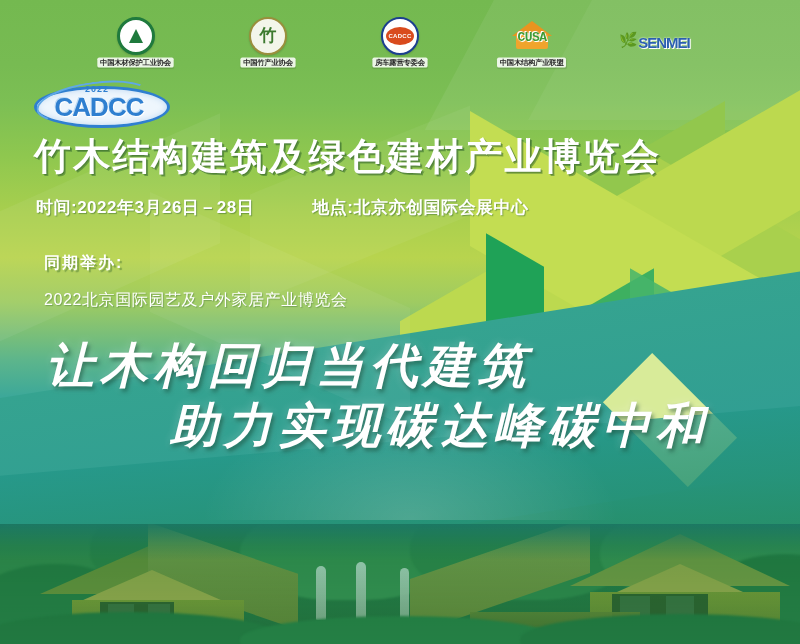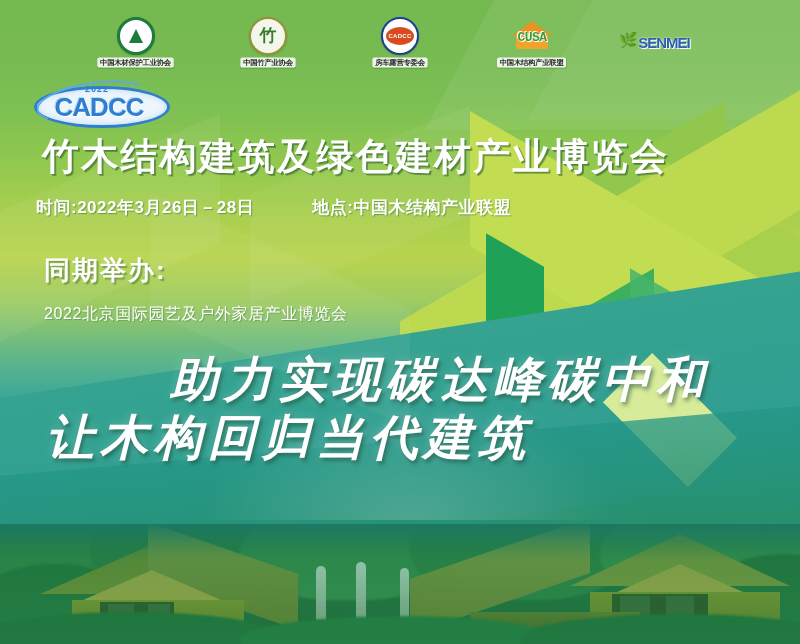--- a/index.html
+++ b/index.html
@@ -175,38 +175,38 @@
     font-weight:bold;
     font-size:37px;
     line-height:46px;
     color:#ffffff;
     letter-spacing:1.5px;
     text-shadow:
       2px 2px 0 rgba(40,90,40,.45),
       1px 1px 0 rgba(40,90,40,.35);
     white-space:nowrap;
   }
-  #title-line2 { margin-top:2px; letter-spacing:2.2px;margin-left:8px; }
+  #title-line2 { margin-top:2px; letter-spacing:2.2px; }
 
   
   #info-row {
     position:relative; z-index:6;
     margin-top:16px; padding-left:36px;
     display:flex; align-items:baseline; gap:58px;
     color:#fff;
     font-size:17px;
     font-weight:bold;
     letter-spacing:.5px;
     text-shadow:1px 1px 1px rgba(40,90,40,.45);
   }
 
   
   #concurrent { position:relative; z-index:6; margin-top:34px; padding-left:44px; }
   #concurrent-title {
-    color:#fff; font-size:26px; font-weight:bold; letter-spacing:2px;
+    color:#fff; font-size:16px; font-weight:bold; letter-spacing:2px;
     text-shadow:2px 2px 1px rgba(40,90,40,.4);
   }
   .concurrent-item {
     color:#fff;
     font-size:16px;
     letter-spacing:.6px;
     margin-top:16px;
     text-shadow:1px 1px 1px rgba(40,90,40,.35);
   }
   .concurrent-item:first-of-type { margin-top:18px; }
@@ -348,31 +348,31 @@
         <span class="oval2"></span>
         <span class="smie-year">2022</span>
         <span class="smie-txt">CADCC</span>
       </div>
     </div>
     <div class="title-line" id="title-line2">竹木结构建筑及绿色建材产业博览会</div>
   </div>
 
   <div id="info-row">
     <span>时间:2022年3月26日－28日</span>
-    <span>地点:中国木结构产业联盟</span>
+    <span>地点:北京亦创国际会展中心</span>
   </div>
 
   <div id="concurrent">
     <div id="concurrent-title">同期举办:</div>
     <div class="concurrent-item">2022北京国际园艺及户外家居产业博览会</div>
   </div>
 
   <div id="slogan">
+    <div class="slogan-line" id="slogan-line1">让木构回归当代建筑</div>
     <div class="slogan-line" id="slogan-line2">助力实现碳达峰碳中和</div>
-    <div class="slogan-line" id="slogan-line1">让木构回归当代建筑</div>
   </div>
 
   <div id="photo">
     <span class="fade-top"></span>
 
     <span class="foliage" style="left:-20px;top:-14px;width:180px;height:90px;background:#3fa05f;"></span>
     <span class="foliage" style="left:90px;top:-26px;width:200px;height:100px;background:#37995a;"></span>
     <span class="foliage" style="left:240px;top:-20px;width:210px;height:96px;background:#43a663;"></span>
     <span class="foliage" style="left:410px;top:-28px;width:220px;height:104px;background:#3a9d5d;"></span>
     <span class="foliage" style="left:600px;top:-22px;width:230px;height:100px;background:#45a866;"></span>

